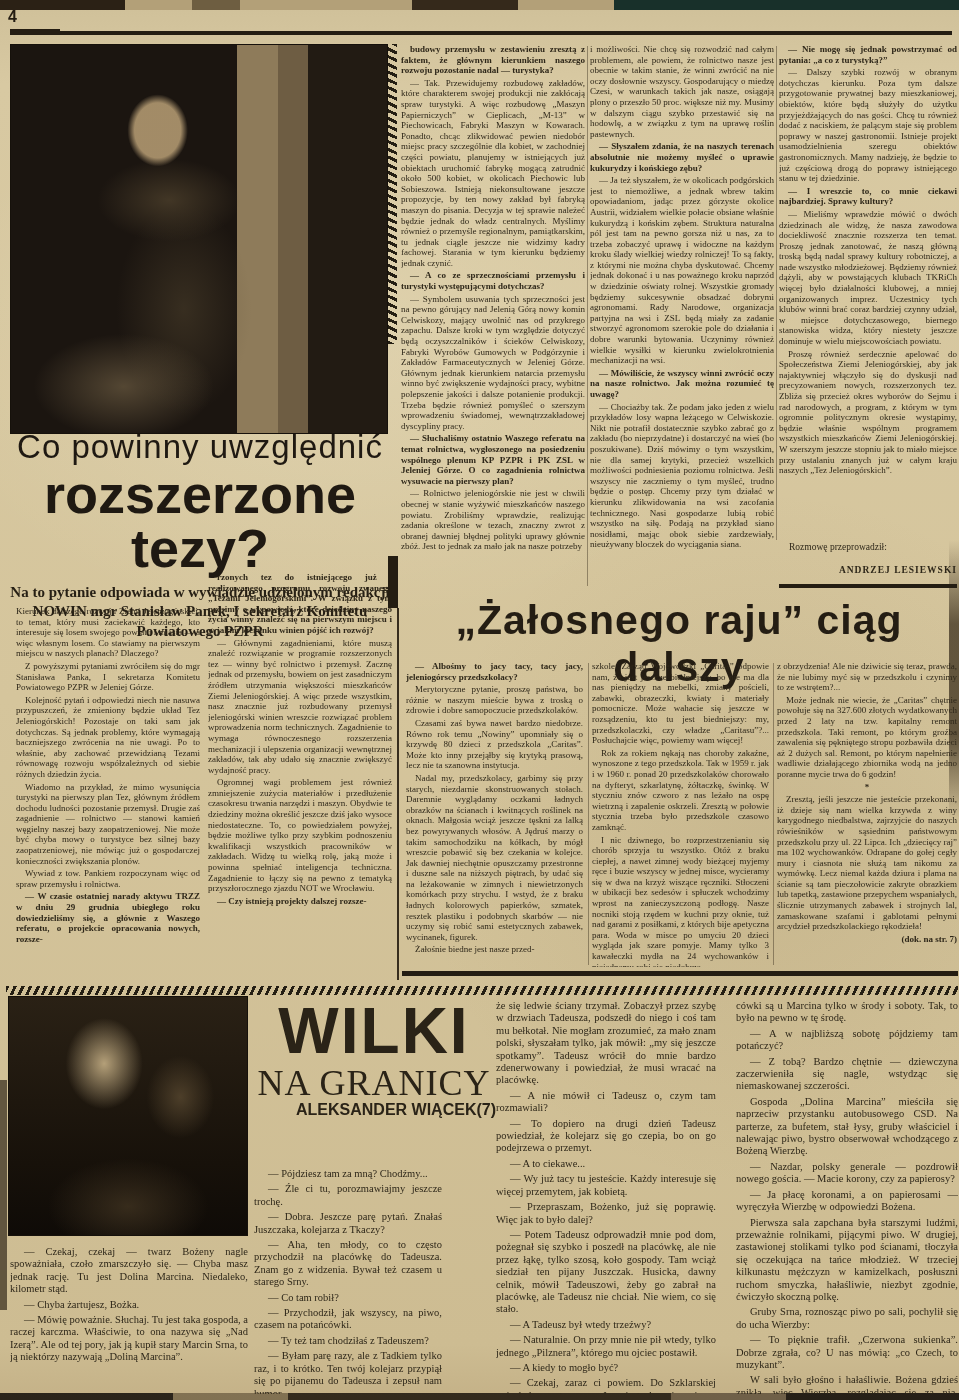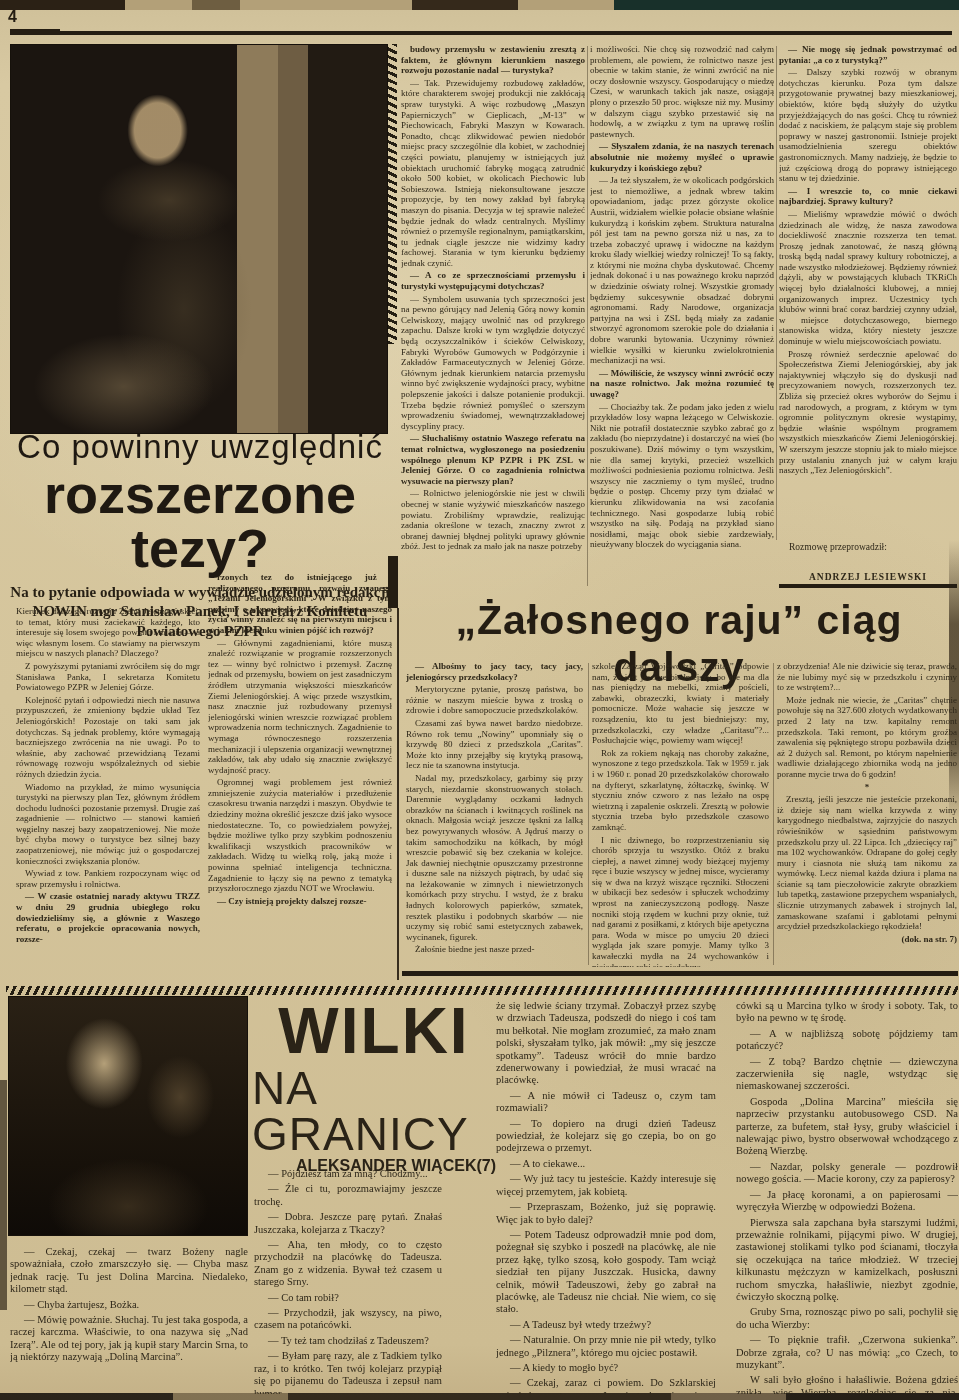--- a/index.html
+++ b/index.html
@@ -58,33 +58,33 @@
   .par.c{text-align:center;text-indent:0;font-weight:bold;}
   .m1{left:401px;top:44px;width:184px;height:548px;}
   .m2{left:590px;top:44px;width:184px;height:548px;}
   .m3{left:779px;top:44px;width:178px;height:496px;}
   .l1{left:16px;top:606px;width:184px;height:374px;}
   .l2{left:208px;top:572px;width:184px;height:374px;}
   .colrule{position:absolute;width:1px;background:rgba(60,48,30,.45);}
   
   .byline{position:absolute;left:779px;top:542px;width:178px;font-size:9.5px;}
   .byline .lbl{text-indent:10px;}
-  .byline .name{text-align:center;font-weight:bold;font-family:"Liberation Serif",serif;letter-spacing:1px;margin-top:20px;}
+  .byline .name{text-align:right;font-weight:bold;font-family:"Liberation Serif",serif;letter-spacing:1px;margin-top:13px;}
   
   .zal-head{position:absolute;left:400px;top:597px;width:558px;text-align:center;
     font-family:"Liberation Sans",sans-serif;font-weight:bold;font-size:41px;letter-spacing:1px;color:#241d13;}
   .z1{left:406px;top:661px;width:177px;height:306px;}
   .z2{left:592px;top:661px;width:177px;height:306px;}
   .z3{left:777px;top:661px;width:180px;height:306px;}
   .vrule-cap{position:absolute;left:388px;top:556px;width:10px;height:52px;background:#241d12;}
   .vrule{position:absolute;left:397px;top:608px;width:2px;height:372px;background:#372d1d;}
   
   .wilki-block{position:absolute;left:252px;top:1002px;width:244px;color:#2a2317;}
   .wilki-t1{font-family:Liberation Sans, sans-serif;font-weight:bold;font-size:64px;line-height:.92;letter-spacing:2px;text-align:center;}
-  .wilki-t2{font-family:Liberation Sans, sans-serif;font-size:46px;line-height:1.0;letter-spacing:1px;margin-top:4px;}
+  .wilki-t2{font-family:Liberation Serif, serif;font-size:36px;line-height:1.0;letter-spacing:1px;margin-top:4px;text-align:center;}
   .wilki-author{font-family:"Liberation Sans",sans-serif;font-weight:bold;font-size:16px;display:flex;justify-content:flex-end;}
   .pc{left:10px;top:1246px;width:238px;height:148px;}
   .b1{left:254px;top:1168px;width:188px;height:226px;}
   .b2{left:496px;top:1000px;width:220px;height:394px;}
   .b3{left:736px;top:1000px;width:222px;height:394px;}
 </style>
 </head>
 <body>
 
 <div class="page">

